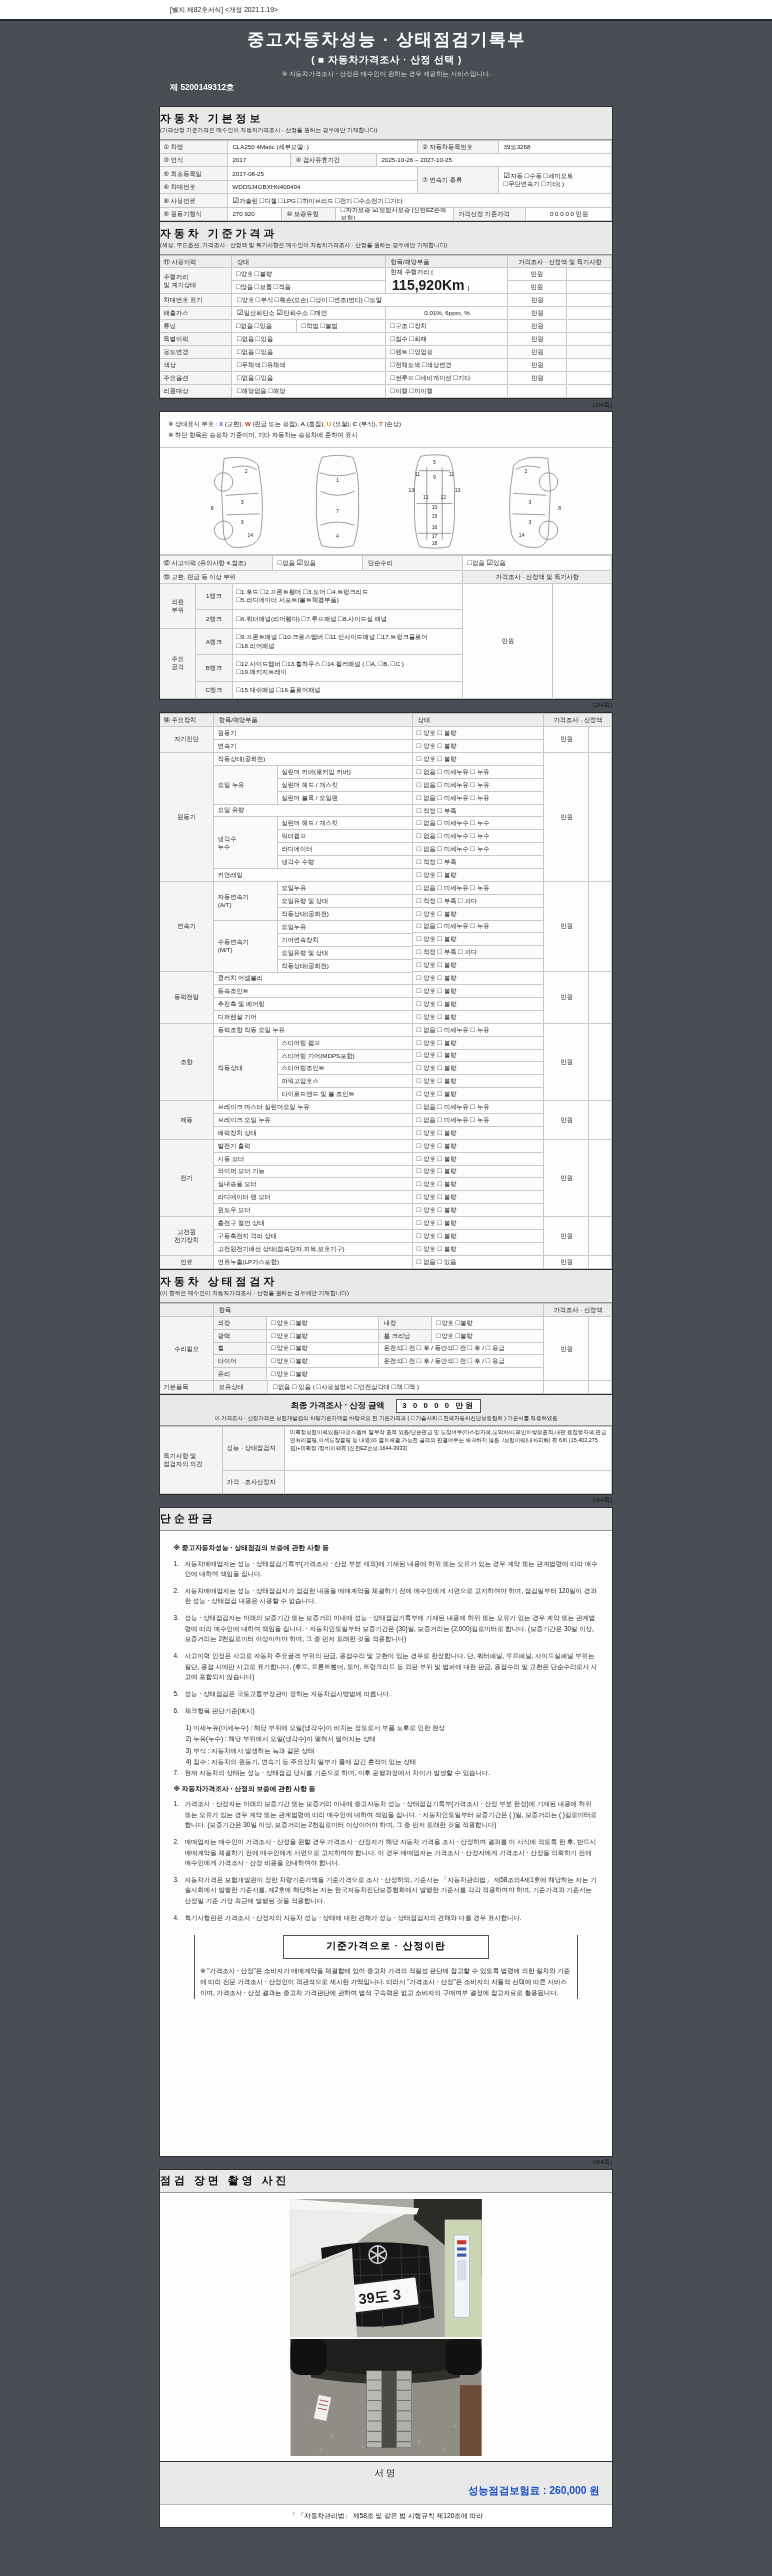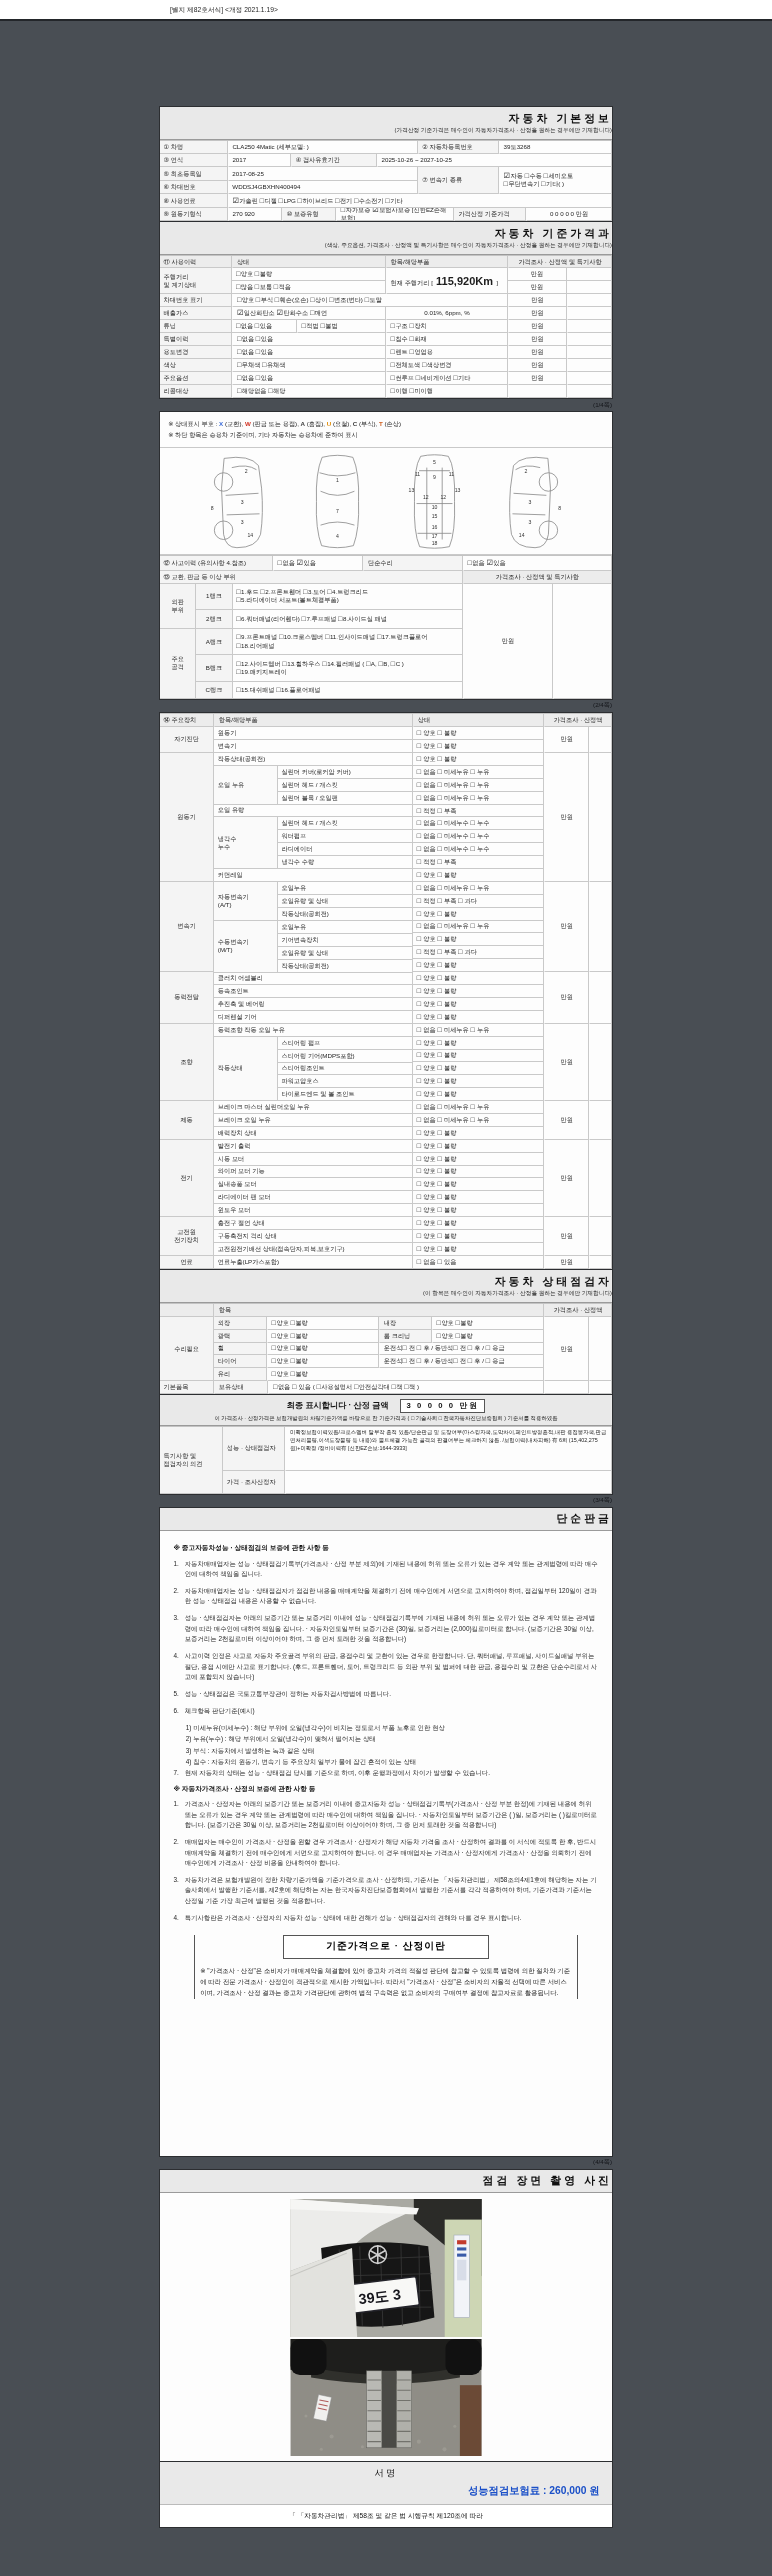--- a/index.html
+++ b/index.html
@@ -10,42 +10,42 @@
   
   .dochead{position:relative;height:85px;color:#fff;text-align:center;}
   .doc-title{padding-top:7.2px;font-size:17px;font-weight:bold;letter-spacing:1.5px;}
   .doc-sub{font-size:9.8px;font-weight:bold;margin-top:3.6px;letter-spacing:0.5px;}
   .doc-note{font-size:6.4px;color:#d9dbde;margin-top:2.6px;}
   .doc-no{position:absolute;left:170px;top:61px;font-size:8.2px;font-weight:bold;color:#fff;}
   
   .page{position:absolute;left:159px;top:106px;width:454px;}
   .sheet{background:#fdfdfd;border:1.5px solid #2c2e31;box-sizing:border-box;}
   .pagemark{width:454px;text-align:right;font-size:6.2px;color:#14161a;padding:1.5px 1px;box-sizing:border-box;}
-  .sec-title{background:#e9e9e9;text-align:right;padding:4.6px 0 3.6px;border-bottom:0.5px solid #9a9a9a;}
+  .sec-title{background:#e9e9e9;text-align:left;padding:4.6px 0 3.6px;border-bottom:0.5px solid #9a9a9a;}
   .sec-title.mid{border-top:1px solid #2c2e31;}
   .sec-title h2{margin:0;font-size:10.8px;letter-spacing:3.1px;color:#111;font-weight:bold;}
   .sec-sub{font-size:5.7px;color:#222;margin-top:1.5px;letter-spacing:0;}
   
   .tbl{border-top:0.5px solid #c3c3c3;}
   .row{display:flex;align-items:stretch;box-sizing:border-box;}
   .vstack{display:flex;flex-direction:column;box-sizing:border-box;}
   .cell{box-sizing:border-box;border-right:0.5px solid #c9c9c9;border-bottom:0.5px solid #c9c9c9;
         border-left:0.5px solid #fff0;padding:1px 3.6px;font-size:6.2px;color:#1d1d1d;display:flex;
         align-items:center;overflow:hidden;line-height:1.3;}
   .row > .cell:first-child, .vstack .row > .cell:first-child{border-left:none;}
   .tbl > .row > *:first-child{border-left:none;}
   .lb{background:#f4f4f4;}
   .lb2{background:#fafafa;}
   .hd{background:#ececec;}
   .pr{justify-content:center;text-align:center;}
   .ctr{justify-content:center;text-align:center;}
   .sm{font-size:5.4px;line-height:1.45;align-items:flex-start;padding-top:2.6px;}
   .cb{font-size:7.2px;font-weight:600;margin-right:0.5px;color:#222;line-height:1;}
   .cb.on{color:#111;}
-  .odo-val{font-size:11px;font-weight:bold;margin:0 1.5px;}
+  .odo-val{font-size:14px;font-weight:bold;margin:0 1.5px;}
   
   .acc-notes{padding:5.2px 8.2px;border-bottom:0.5px solid #c9c9c9;font-size:6.2px;color:#222;}
   .acc-notes .ln{margin:2.1px 0;}
   .diag-row{display:flex;justify-content:center;gap:20.6px;padding:4.1px 0 3.1px;border-bottom:0.5px solid #c9c9c9;}
   .diag-row svg{display:block;}
   
   .final-band{border-top:1px solid #2c2e31;border-bottom:0.5px solid #9a9a9a;background:#e9e9e9;
               text-align:center;padding:3.6px 0 3.1px;}
   .fb-row{font-size:8.2px;font-weight:bold;color:#111;}
   .fb-box{display:inline-block;border:0.5px solid #555;background:#fff;padding:1px 5.2px;margin-left:9.3px;
@@ -72,20 +72,26 @@
 </style>
 </head>
 <body>
 
 <div class="canvas">
 
   <div class="refbar">
     <span>[별지 제82호서식] &lt;개정 2021.1.19&gt;</span>
   </div>
 
+  <div class="dochead">
+    <div class="doc-title">중고자동차성능 · 상태점검기록부</div>
+    <div class="doc-sub">( ■ 자동차가격조사 · 산정 선택 )</div>
+    <div class="doc-note">※ 자동차가격조사 · 산정은 매수인이 원하는 경우 제공하는 서비스입니다.</div>
+    <div class="doc-no">제 5200149312호</div>
+  </div>
 
   <div class="page">
 
     <div class="sheet">
       <div class="sec-title">
         <h2>자동차 기본정보</h2>
         <div class="sec-sub">(가격산정 기준가격은 매수인이 자동차가격조사 · 산정을 원하는 경우에만 기재합니다)</div>
       </div>
       <div class="tbl">
           <div class="row" style="height: 13.4px;">
@@ -1243,21 +1249,21 @@
             <div class="cell " style="width: 10%;">
               <span></span>
             </div>
             <div class="cell " style="width: 5%;">
               <span></span>
             </div>
           </div>
         </div>
       <div class="final-band">
         <div class="fb-row">
-          <span class="fb-label">최종 표시합니다 · 산정 금액</span>
+          <span class="fb-label">최종 가격조사 · 산정 금액</span>
           <span class="fb-box">
             <span>3  0  0  0  0</span>
             <span>만원</span>
           </span>
         </div>
         <div class="fb-note">이 가격조사 · 산정가격은 보험개발원의 차량기준가액을 바탕으로 한 기준가격과 ( □ 기술사회 □ 한국자동차진단보증협회 ) 기준서를 적용하였음</div>
       </div>
       <div class="tbl">
           <div class="row" style="height: 67px;">
             <div class="cell lb" style="width: 14%;">

